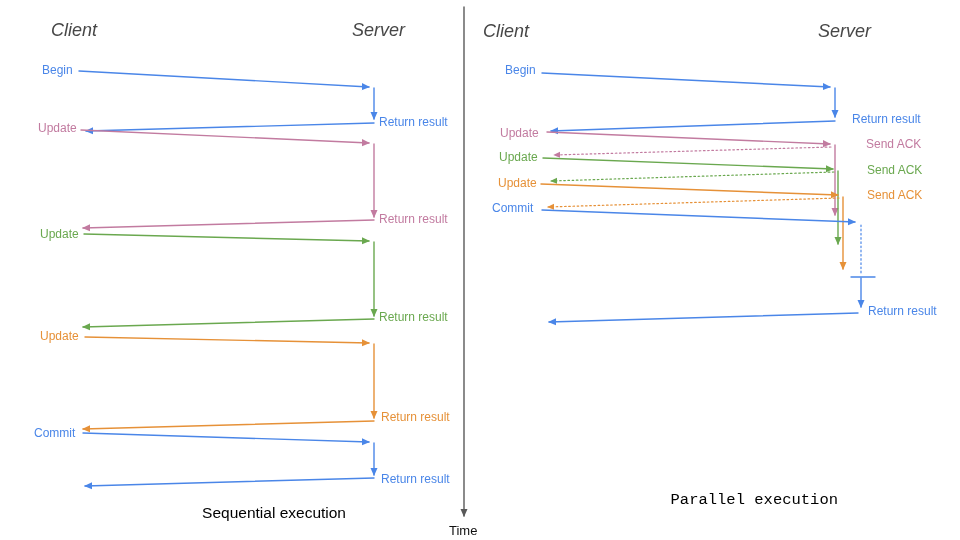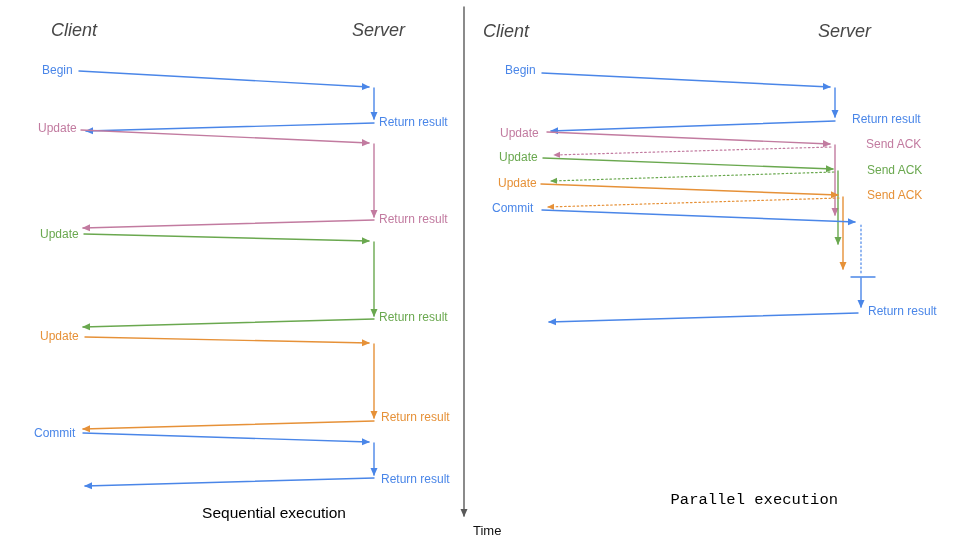--- a/index.html
+++ b/index.html
@@ -4,21 +4,21 @@
 <style>
   html,body{margin:0;padding:0;}
   body{
     width:960px;height:540px;position:relative;background:#ffffff;
     font-family:"Liberation Sans",sans-serif;overflow:hidden;
   }
   #canvas{position:absolute;left:0;top:0;width:960px;height:540px;}
   .lbl{position:absolute;font-size:12px;line-height:13px;white-space:nowrap;text-align:center;}
   .hdr{position:absolute;font-size:18px;line-height:14px;font-style:italic;white-space:nowrap;}
   .title{position:absolute;font-size:15.5px;line-height:17px;color:#000000;white-space:nowrap;text-align:right;width:220px;}
-  .time{position:absolute;font-size:13px;line-height:14px;color:#111111;white-space:nowrap;margin-left:24px;}
+  .time{position:absolute;font-size:13px;line-height:14px;color:#111111;white-space:nowrap;}
   svg line{stroke-width:1.4;stroke-linecap:round;}
   svg line.dotted{stroke-dasharray:1.6 2.6;stroke-width:1.2;}
 </style>
 </head>
 <body>
 
 <svg id="canvas" viewBox="0 0 960 540" xmlns="http://www.w3.org/2000/svg">
   <defs>
     <marker id="ab" viewBox="0 0 10 10" refX="8" refY="5" markerWidth="6.5" markerHeight="6.5" orient="auto">
       <path d="M0,1 L9,5 L0,9 z" fill="#4a86e8"></path>

